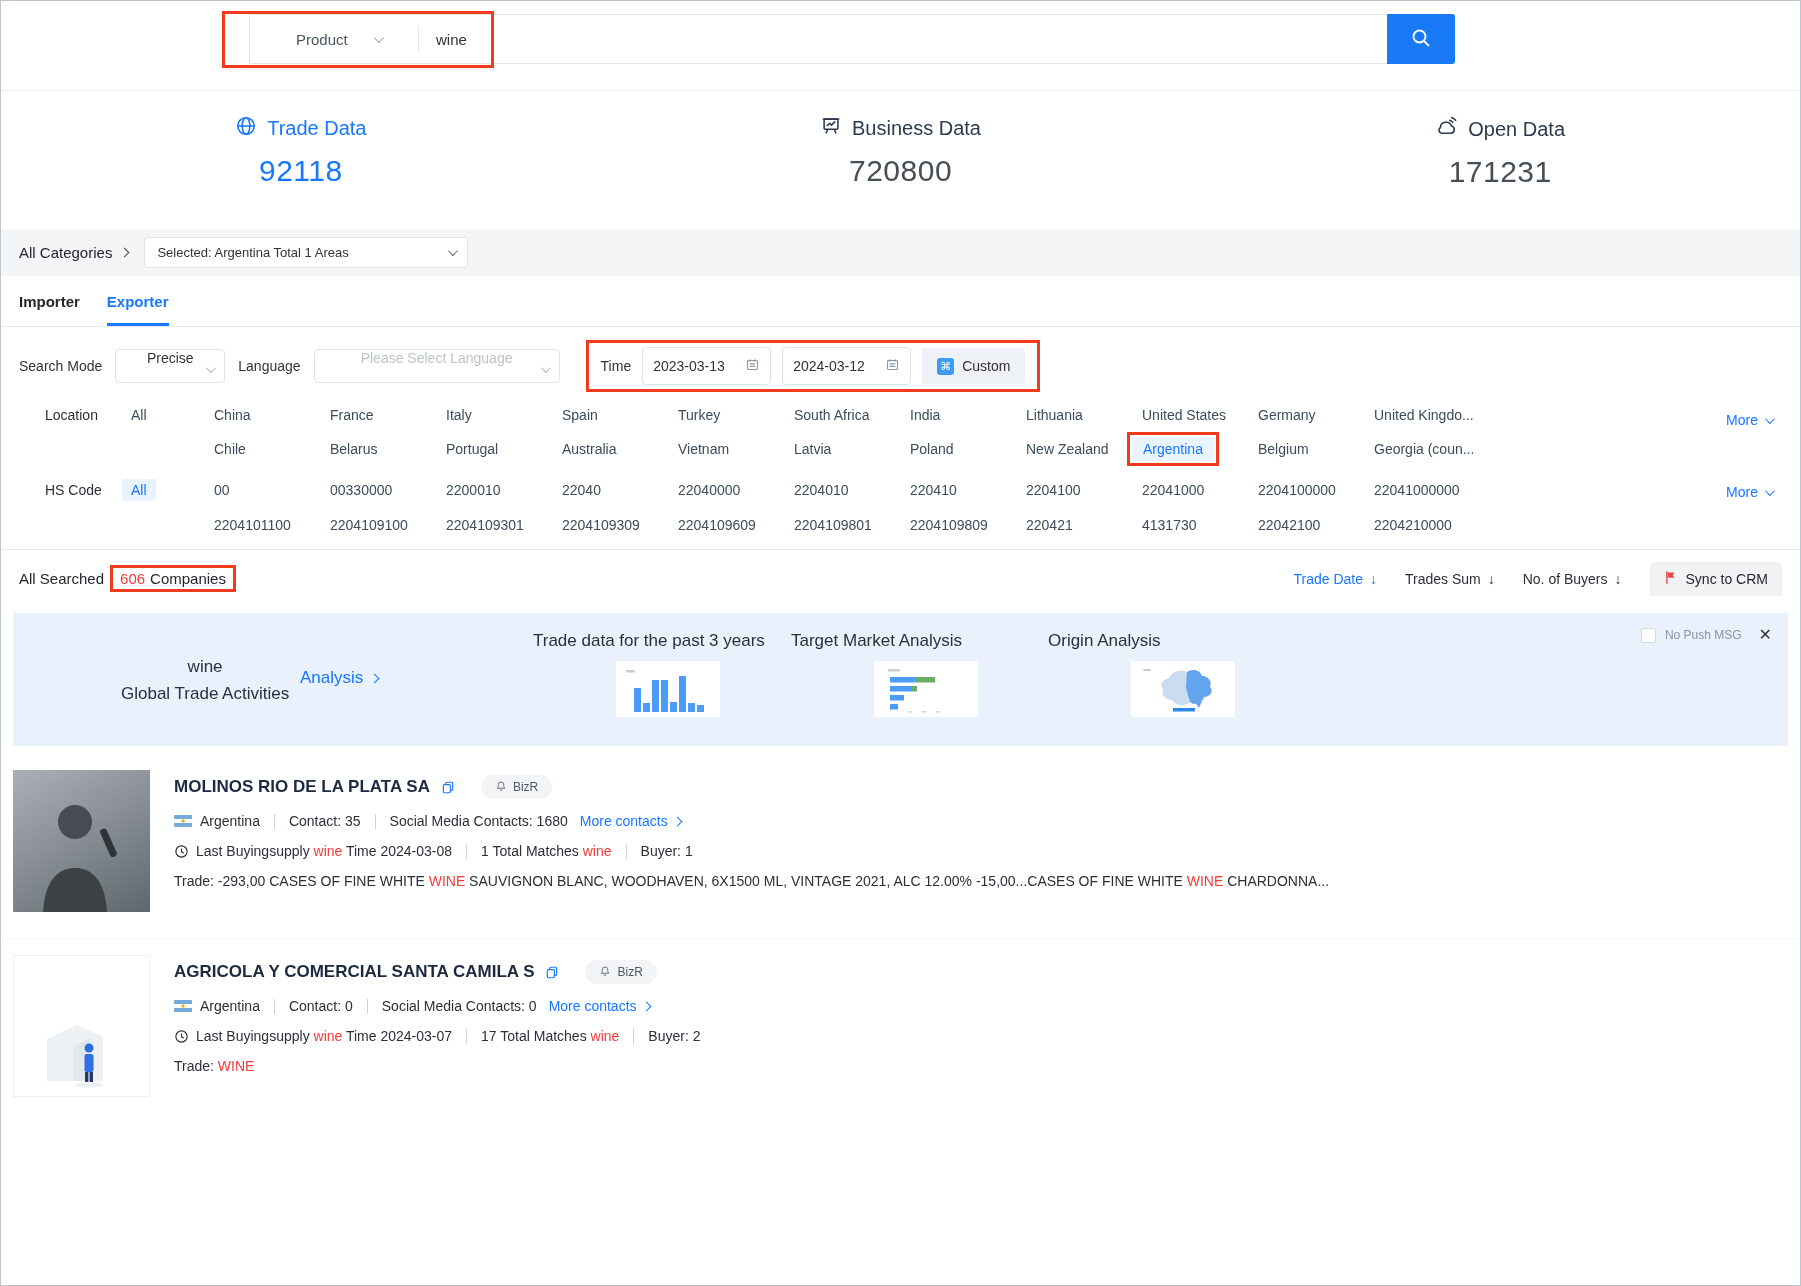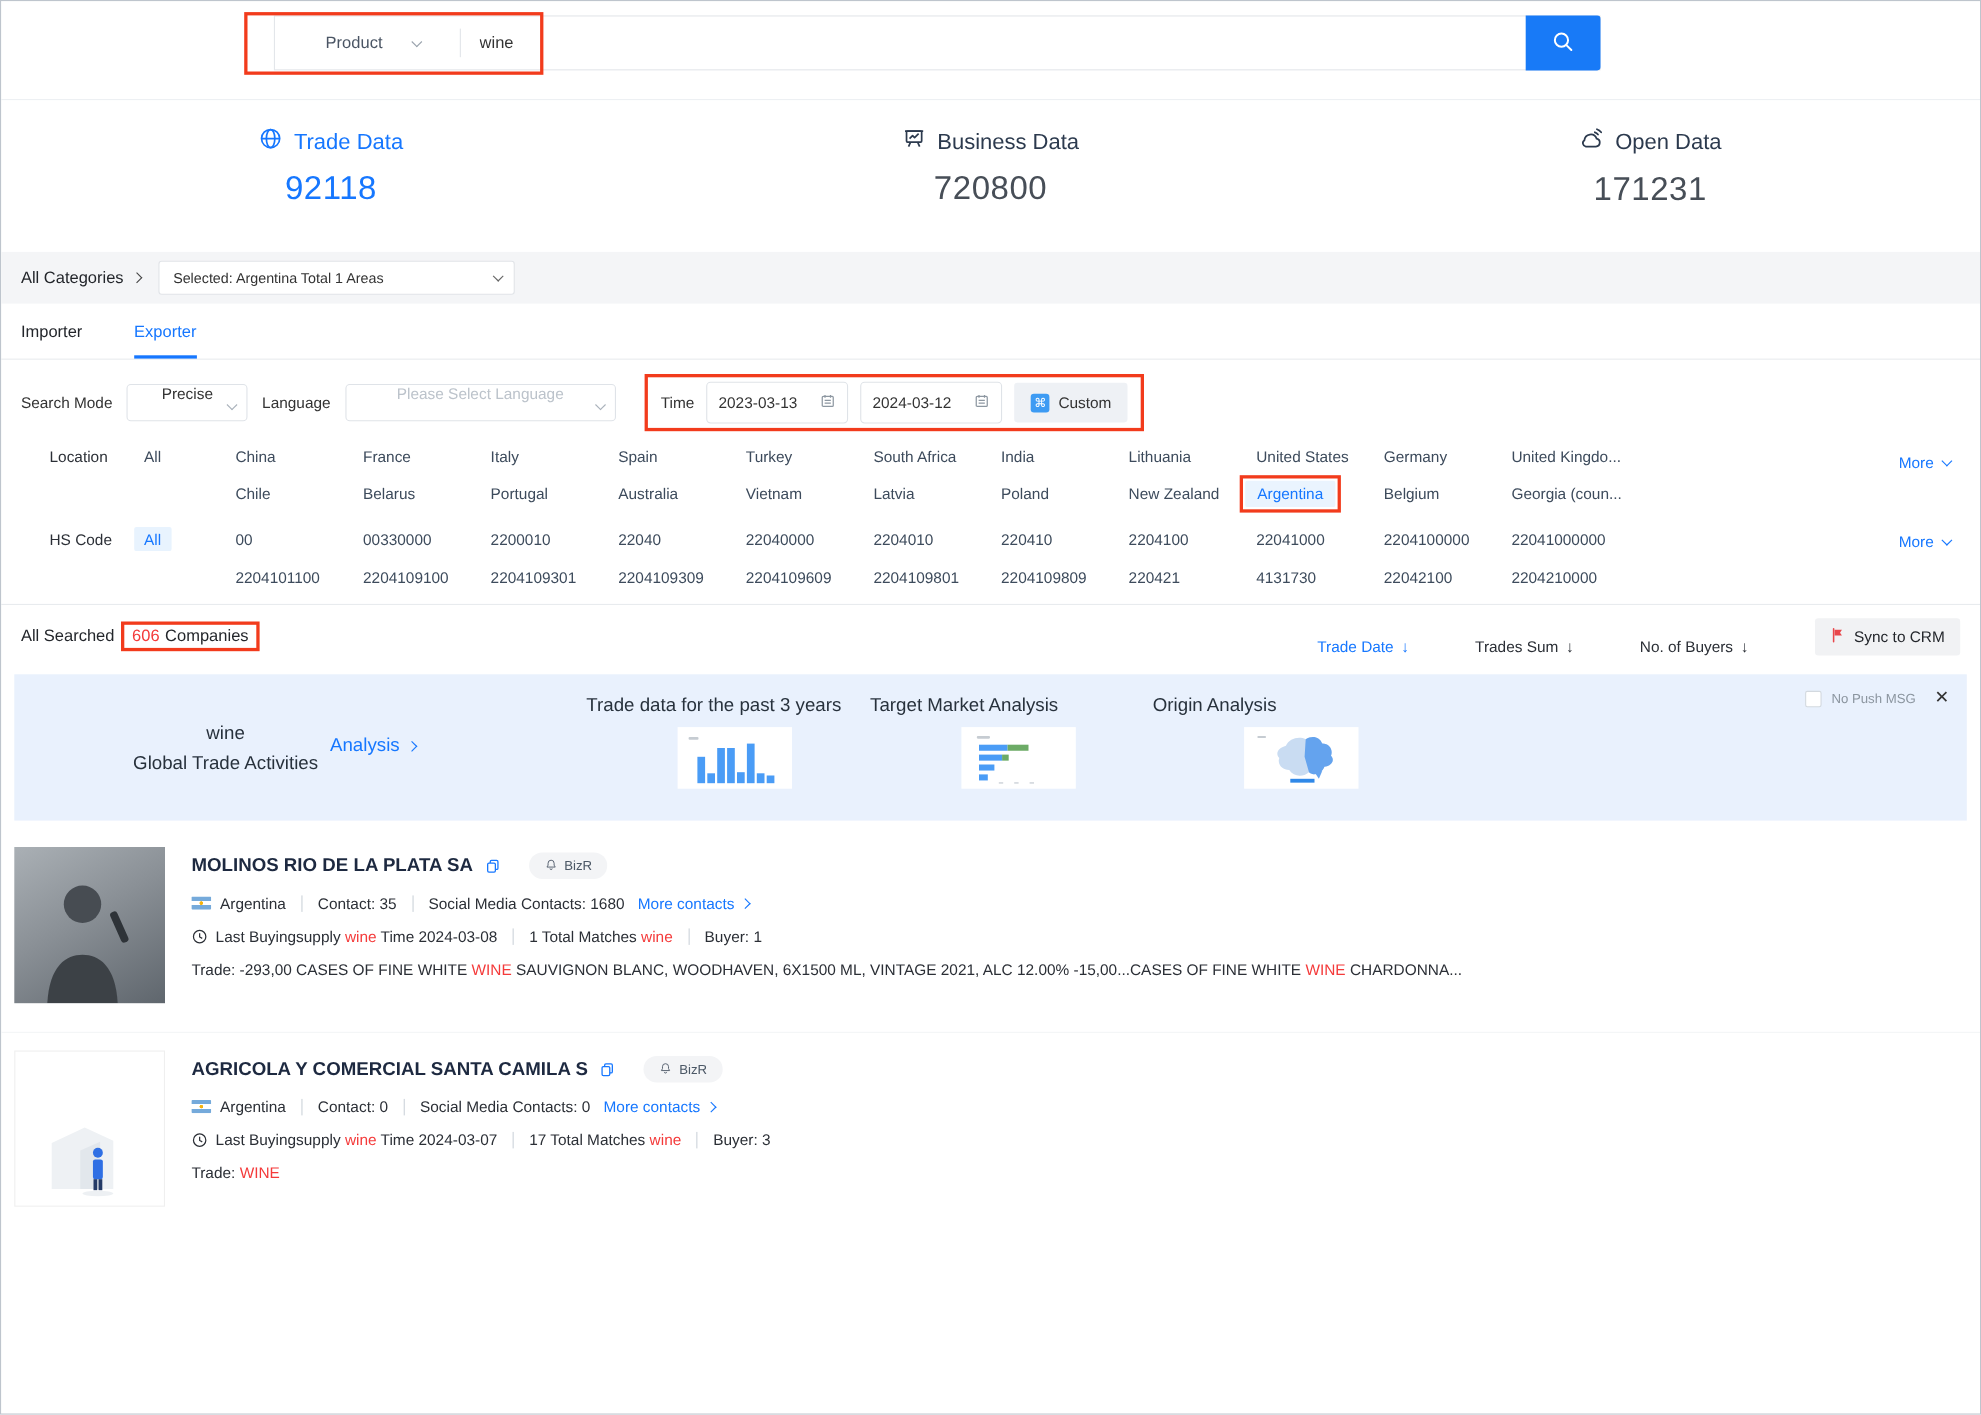--- a/index.html
+++ b/index.html
@@ -38,21 +38,21 @@
   .stat.accent .stat-head,.stat.accent .stat-value{color:var(--accent);}
 
   
   .cat-bar{height:47px;background:#f4f5f7;display:flex;align-items:center;padding:0 18px;gap:16px;}
   .all-cats{display:flex;align-items:center;gap:9px;font-size:15px;color:#23262b;cursor:pointer;}
   .all-cats .chev{color:#444;}
   .sel-box{width:324px;height:31px;background:#fff;border:1px solid #e1e4e8;border-radius:3px;display:flex;align-items:center;padding:0 12px;font-size:13px;color:#333;cursor:pointer;}
   .sel-box .chev{margin-left:auto;color:#666;}
 
   
-  .tabs{height:51px;border-bottom:1px solid var(--line);display:flex;padding-left:18px;gap:47px;}
+  .tabs{height:51px;border-bottom:1px solid var(--line);display:flex;padding-left:18px;gap:27px;font-weight:bold;}
   .tab{font-size:15px;color:#23262b;padding-top:17px;cursor:pointer;position:relative;}
   .tab.active{color:var(--accent);}
   .tab.active::after{content:"";position:absolute;left:0;right:0;bottom:0;height:3px;background:var(--accent);}
 
   
   .filters{padding:16px 0 16px 18px;border-bottom:1px solid var(--line);position:relative;}
   .frowA{display:flex;align-items:center;margin-bottom:18px;height:46px;}
   .flabel{color:#333;font-size:14px;}
   .select-box{height:34px;border:1px solid #dfe3e8;border-radius:4px;display:flex;align-items:center;padding:0 11px;color:#333;cursor:pointer;background:#fff;flex-direction:column;}
   .select-box .chev{margin-left:auto;color:#aab2bb;}
@@ -70,21 +70,21 @@
   .fgroup.hs{margin-top:20px;}
   .chip-all{display:inline-block;background:#e8f3fe;color:var(--accent);padding:3px 9px;border-radius:2px;margin-left:-9px;}
   .arg-ann{display:inline-block;border:3px solid var(--ann);padding:2px;margin:-7px 0 -7px -15px;}
   .chip-arg{display:inline-block;background:#eaf4fe;color:var(--accent);padding:4px 11px;border-radius:2px;}
   .more-link{position:absolute;right:28px;top:5px;color:var(--accent);display:flex;align-items:center;gap:7px;cursor:pointer;font-size:14px;}
 
   
   .res-head{height:57px;display:flex;align-items:center;padding:0 18px;}
   .res-left{display:flex;align-items:center;font-size:15px;color:#23262b;}
   .count-ann{border:3px solid var(--ann);padding:2px 7px;margin-left:6px;display:flex;gap:5px;align-items:flex-end;}
-  .res-right{margin-left:auto;display:flex;align-items:flex-end;gap:60px;}
+  .res-right{margin-left:auto;display:flex;align-items:center;gap:28px;}
   .sort-item{display:flex;align-items:center;gap:7px;color:#2b2f36;cursor:pointer;font-size:14px;}
   .sort-item.active{color:var(--accent);}
   .sync-btn{background:#f1f2f4;border-radius:3px;height:34px;display:flex;align-items:center;gap:8px;padding:0 14px;cursor:pointer;color:#23262b;}
 
   
   .banner{margin:6px 12px 12px;background:var(--banner-bg);height:133px;position:relative;}
   .bn-left{position:absolute;left:108px;top:40px;text-align:center;font-size:17px;color:#27313c;line-height:27px;}
   .bn-analysis{position:absolute;left:287px;top:55px;color:var(--accent);font-size:17px;display:flex;align-items:center;gap:8px;cursor:pointer;}
   .bcard{position:absolute;top:18px;width:270px;text-align:left;}
   .bcard .btitle{font-size:17px;color:#27313c;margin-bottom:10px;}
@@ -492,17 +492,17 @@
       <span class="clock-ic">
           <svg width="15" height="15" viewBox="0 0 24 24" fill="none" stroke="#2b2f36" stroke-width="1.8">
             <circle cx="12" cy="12" r="9"></circle>
             <path d="M12 7v5.5l3.8 2"></path>
           </svg>
         </span>
       <span><span>Last Buyingsupply </span><span class="red-text">wine</span><span> Time 2024-03-07</span></span>
       <span class="vdiv"></span>
       <span><span>17 Total Matches  </span><span class="red-text">wine</span></span>
       <span class="vdiv"></span>
-      <span><span>Buyer:  3</span></span>
+      <span><span>Buyer:  2</span></span>
     </div>
     <span class="trade-line"><span>Trade:  </span><span class="red-text">WINE</span></span>
   </div>
 </div>
 
 </body></html>

